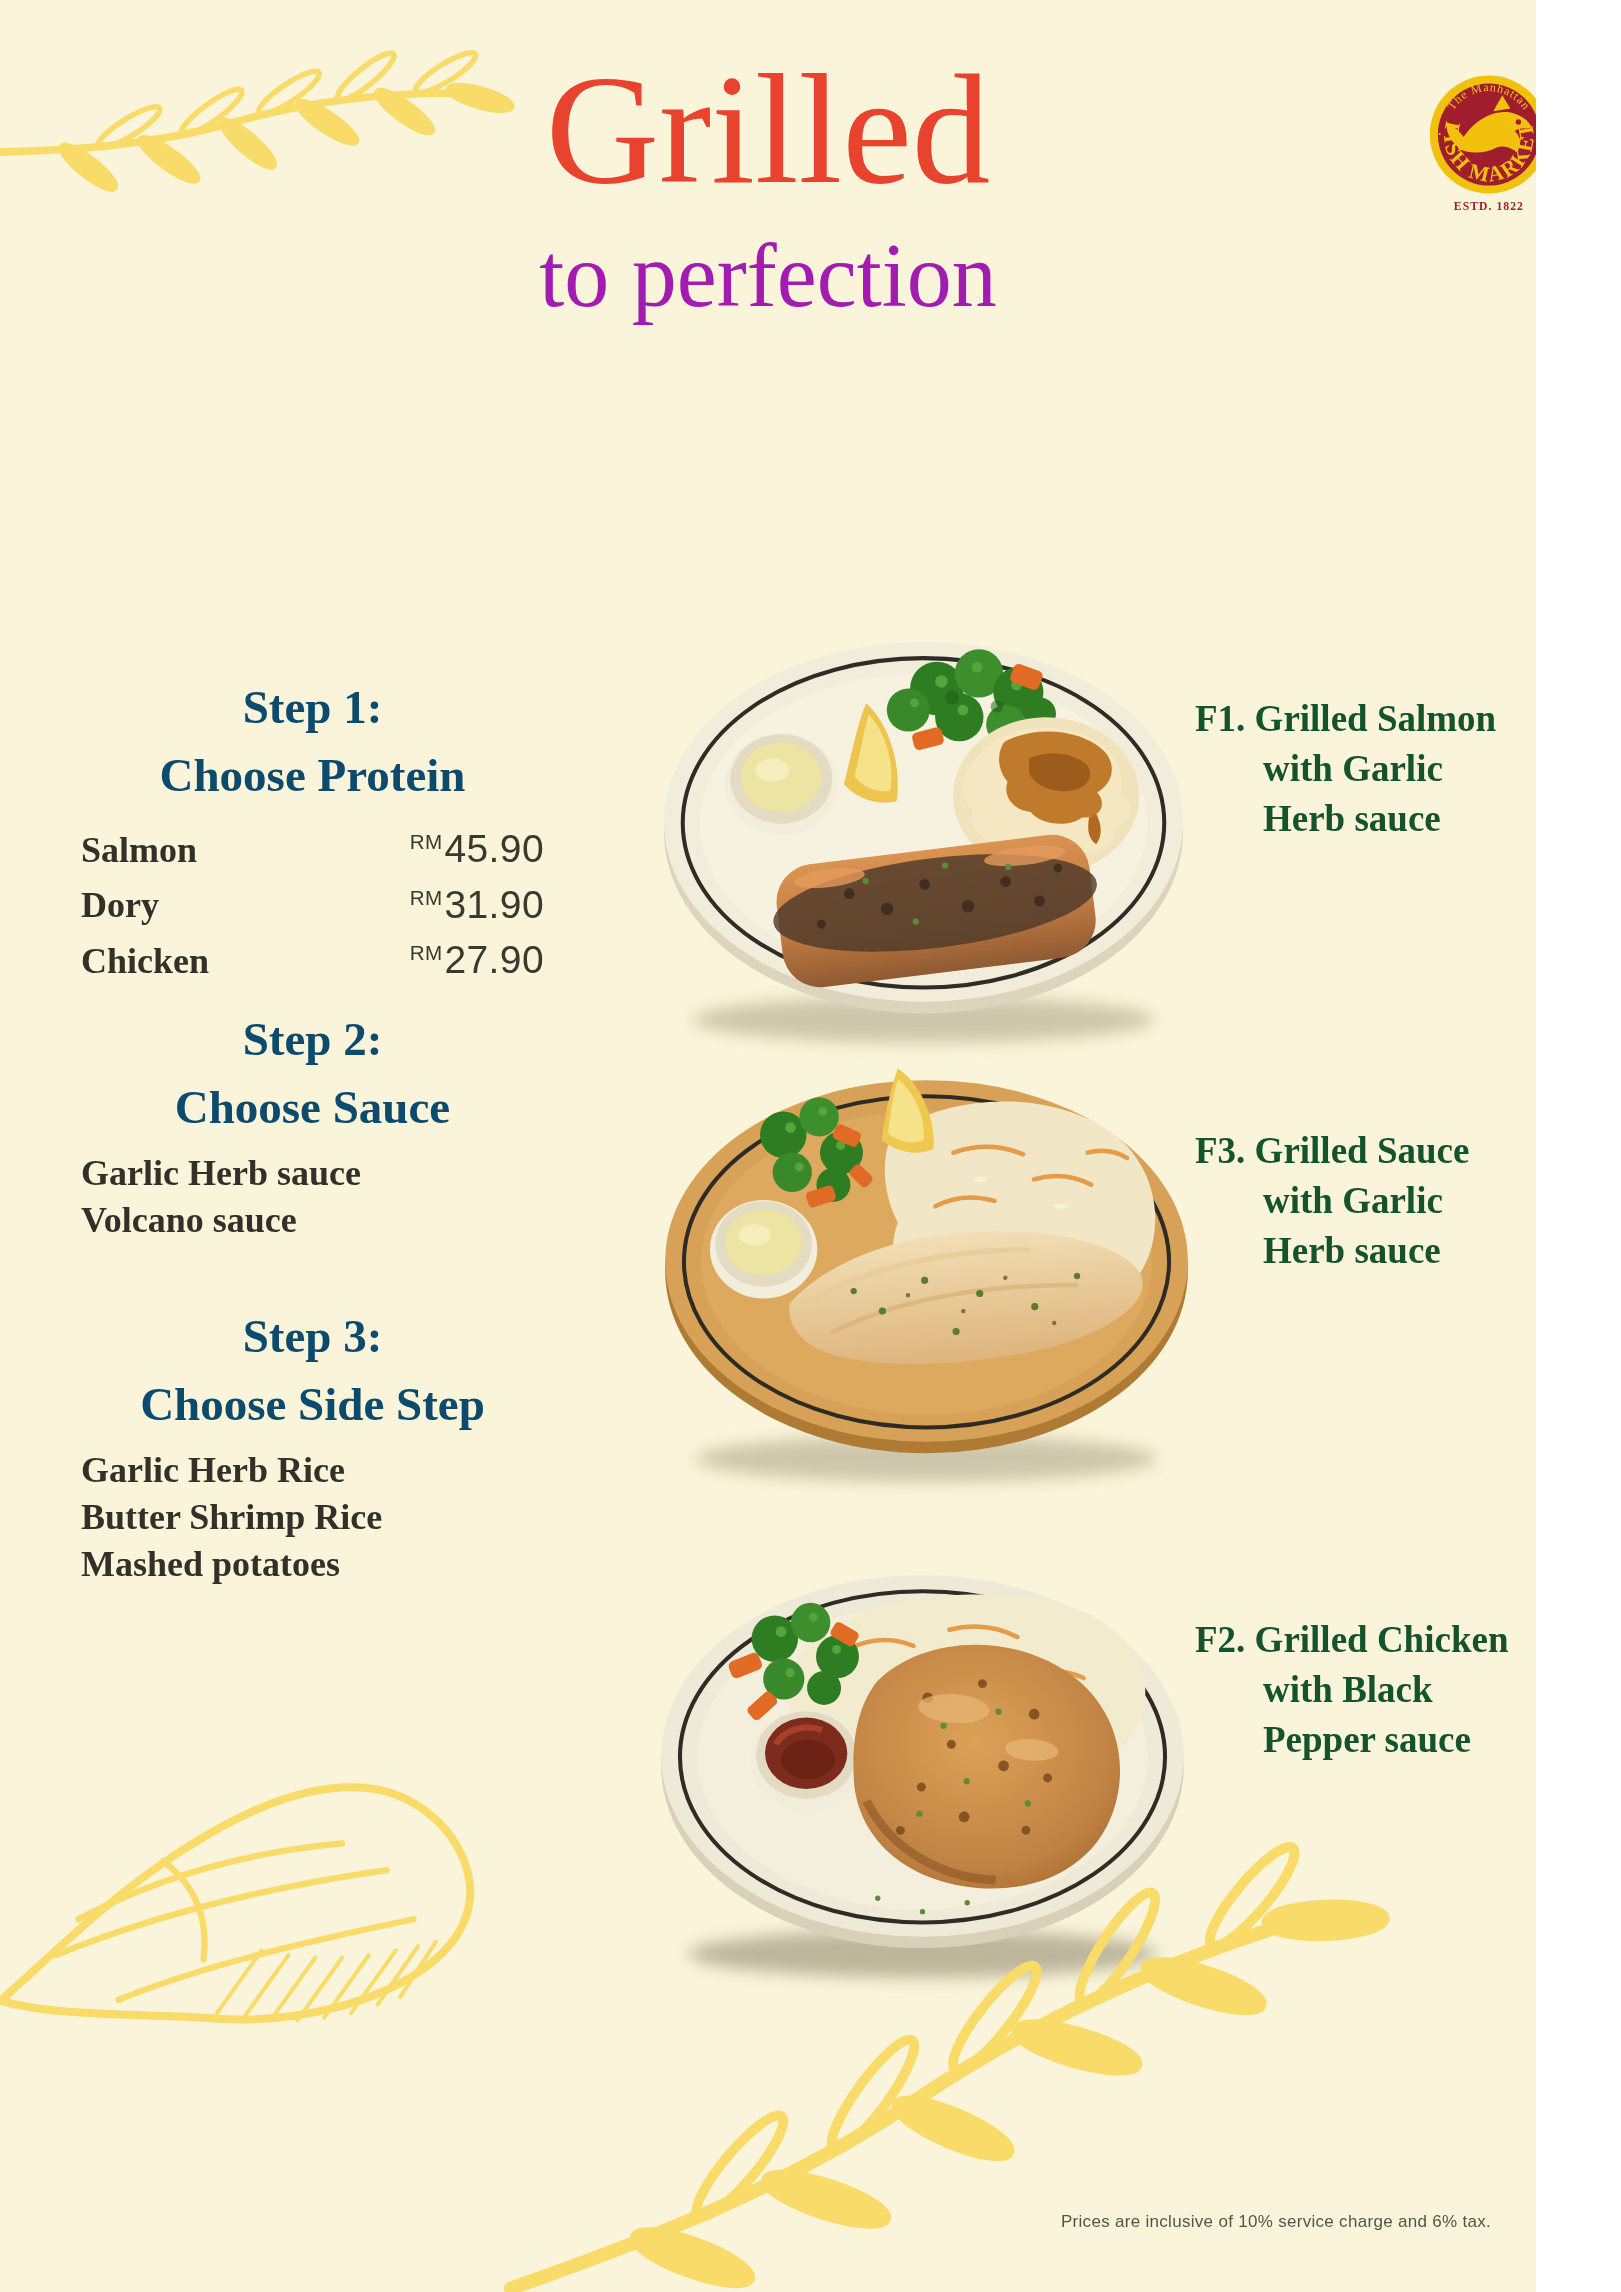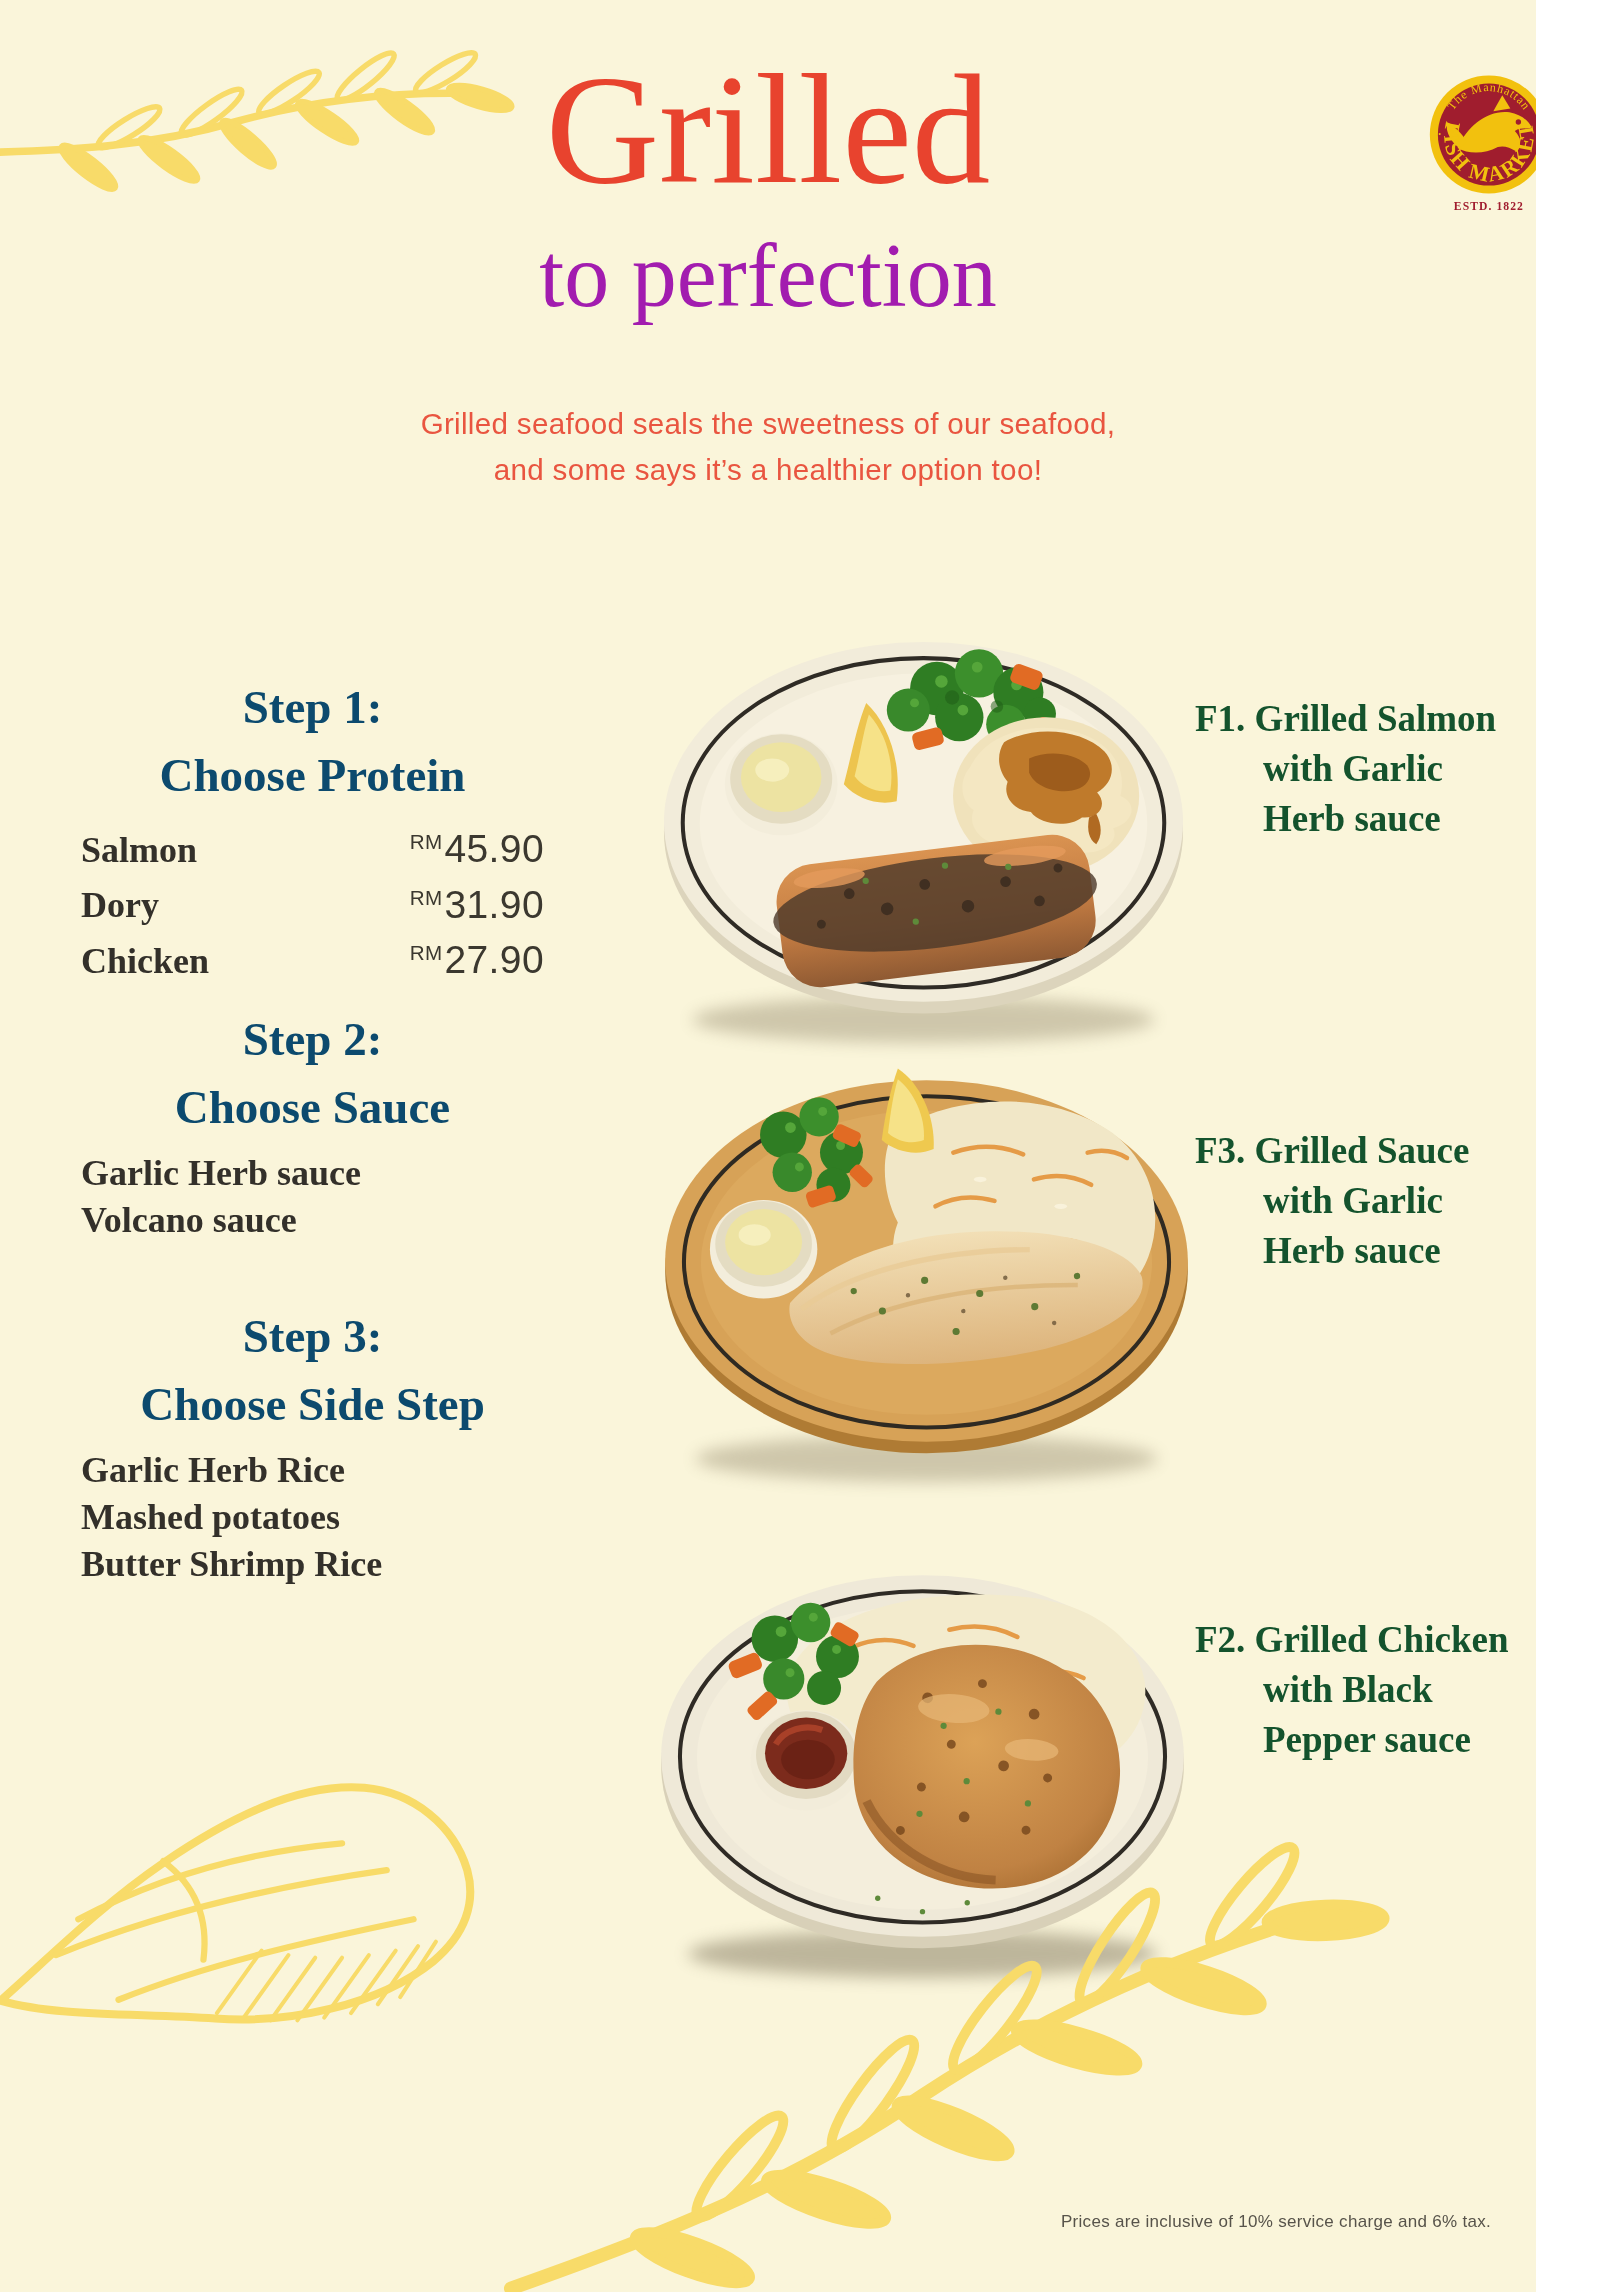--- a/index.html
+++ b/index.html
@@ -106,24 +106,20 @@
     </text>
     <text font-size="24" font-weight="bold" fill="#F2C10E" letter-spacing="2" text-anchor="middle">
       <textPath href="#arcBottom" startOffset="50%">FISH MARKET</textPath>
     </text>
     <text x="21" y="86" font-size="18" fill="#F2C10E">·</text>
     <text x="131" y="86" font-size="18" fill="#F2C10E">·</text>
     <text x="144" y="38" font-size="15" fill="#B3212E">®</text>
     <text x="79" y="164" text-anchor="middle" font-size="13" font-weight="bold" fill="#A01D2E" letter-spacing="1.2">ESTD. 1822</text>
   </svg>
 
-  <div class="subtitle">
-    <span class="tline">Grilled seafood seals the sweetness of our seafood,</span>
-    <span class="tline">and some says it’s a healthier option too!</span>
-  </div>
 
   <section class="step" style="top:673px">
     <h2 class="step-title">
       <span class="tline">Step 1:</span>
       <span class="tline">Choose Protein</span>
     </h2>
     <ul class="items">
       <li class="item">
         <span class="item-name">Salmon</span>
         <span class="item-price"><span class="rm">RM</span><span>45.90</span></span>
@@ -157,24 +153,24 @@
   <section class="step" style="top:1302px">
     <h2 class="step-title">
       <span class="tline">Step 3:</span>
       <span class="tline">Choose Side Step</span>
     </h2>
     <ul class="items">
       <li class="item">
         <span class="item-name">Garlic Herb Rice</span>
       </li>
       <li class="item">
+        <span class="item-name">Butter Shrimp Rice</span>
+      </li>
+      <li class="item">
         <span class="item-name">Mashed potatoes</span>
-      </li>
-      <li class="item">
-        <span class="item-name">Butter Shrimp Rice</span>
       </li>
     </ul>
   </section>
 
   <svg class="dish-art" style="left:655px;top:588px" viewBox="0 0 600 530">
     <defs>
       <linearGradient id="salmG" x1="0" y1="0" x2="0" y2="1">
         <stop offset="0" stop-color="#DA9351"></stop>
           <stop offset=".55" stop-color="#C27B42"></stop>
           <stop offset="1" stop-color="#8F5A33"></stop>

